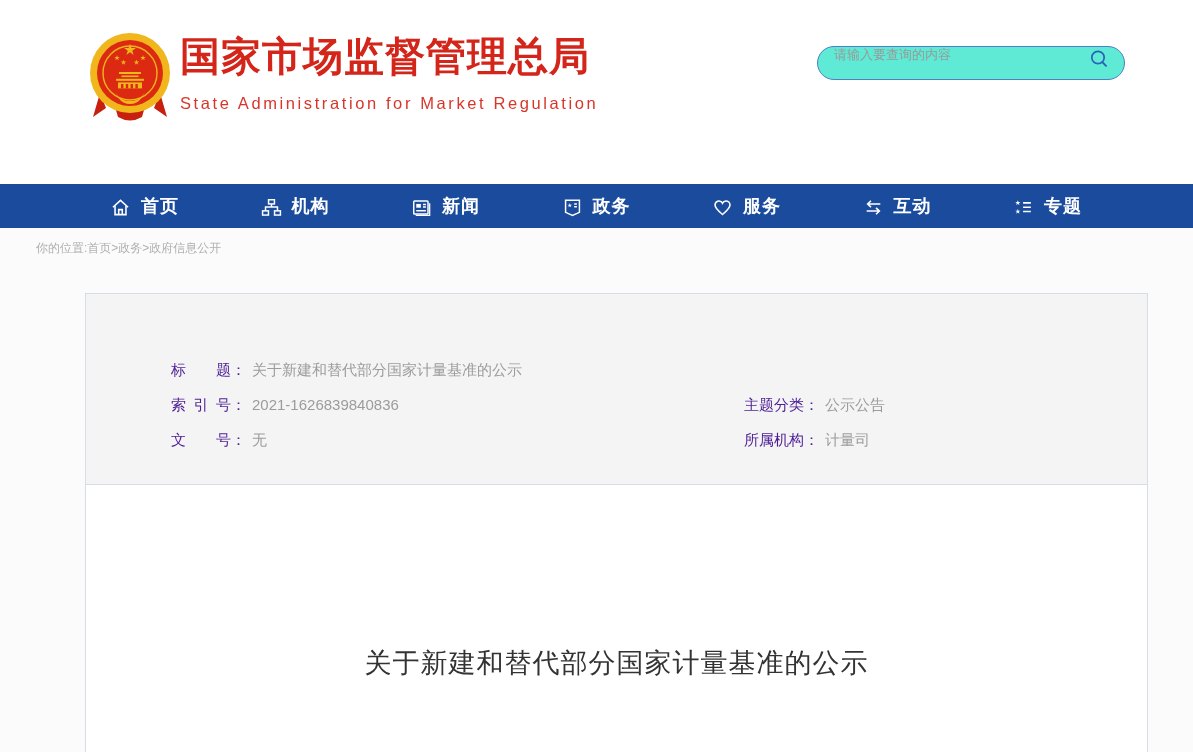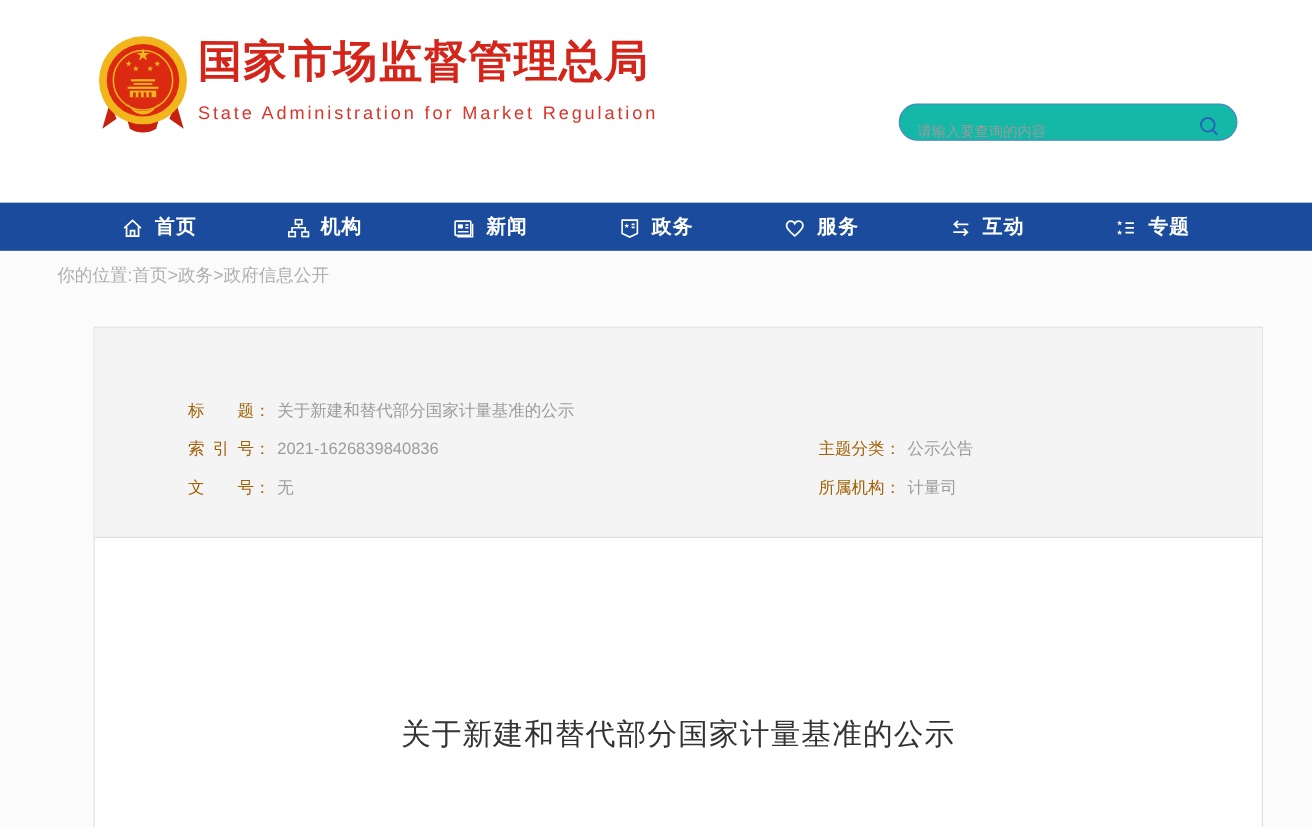--- a/index.html
+++ b/index.html
@@ -18,21 +18,21 @@
     font-size:40px; font-weight:bold; letter-spacing:1px;
     color:var(--brand-red,#d3251a); line-height:1.1;
   }
   .site-en {
     margin-top:16px; font-size:16.5px; letter-spacing:2.6px;
     color:var(--brand-red-light,#d8352b); font-weight:500;
   }
   .search-box {
     position:absolute; right:68px; top:46px; width:308px; height:34px;
     border:1px solid var(--search-border,#4e80c6); border-radius:17px;
-    background:#14b8a6; display:flex; align-items:flex-end; padding:0 13px 0 16px;margin-top:48px;
+    background:#5eead4; display:flex; align-items:flex-start; padding:0 13px 0 16px;
   }
   .search-box input {
     flex:1; border:none; outline:none; font-size:13px; color:#333;
     background:transparent; font-family:inherit;
   }
   .search-box input::placeholder { color:#9a9a9a; }
   .search-btn { border:none; background:transparent; cursor:pointer; width:24px; height:24px; display:flex; align-items:center; justify-content:center; }
   
   .nav { height:44px; background:var(--nav-blue,#1a4b9d); }
   .nav-inner {
@@ -40,36 +40,36 @@
     display:flex; justify-content:space-between; align-items:center;
   }
   .nav-item {
     display:flex; align-items:flex-end; gap:10px; color:#fff;
     font-size:18px; font-weight:bold; text-decoration:none; cursor:pointer;
     letter-spacing:1px;
   }
   .nav-item svg { display:block; }
   
   .breadcrumb {
-    margin:12px 0 0 52px; font-size:16px; color:#afafaf; cursor:pointer;
+    margin:12px 0 0 36px; font-size:12px; color:#afafaf; cursor:pointer;
   }
   
   .panel {
     margin:36px 0 0 85px; width:1063px; background:#fff;
     border:1px solid var(--panel-border,#d7dde8);
   }
   .meta {
     background:var(--meta-bg,#f4f4f4);
     border-bottom:1px solid var(--panel-border,#d7dde8);
     padding:58px 0 27px 0; display:flex; font-size:15px;
   }
   .meta-col-left { width:658px; padding-left:85px; }
   .meta-col-right { flex:1; padding-top:35px; }
   .meta-row { height:35px; line-height:35px; white-space:nowrap; }
-  .meta-label { color:#a16207; }
+  .meta-label { color:#4c1d95; }
   .meta-value { color:#9c9c9c; margin-left:6px; }
   .article { padding:160px 40px 80px 40px; }
   .article-title {
     text-align:center; font-size:27px; font-weight:400; color:#333;
     letter-spacing:1px;
   }
 </style>
 </head>
 <body>
 

